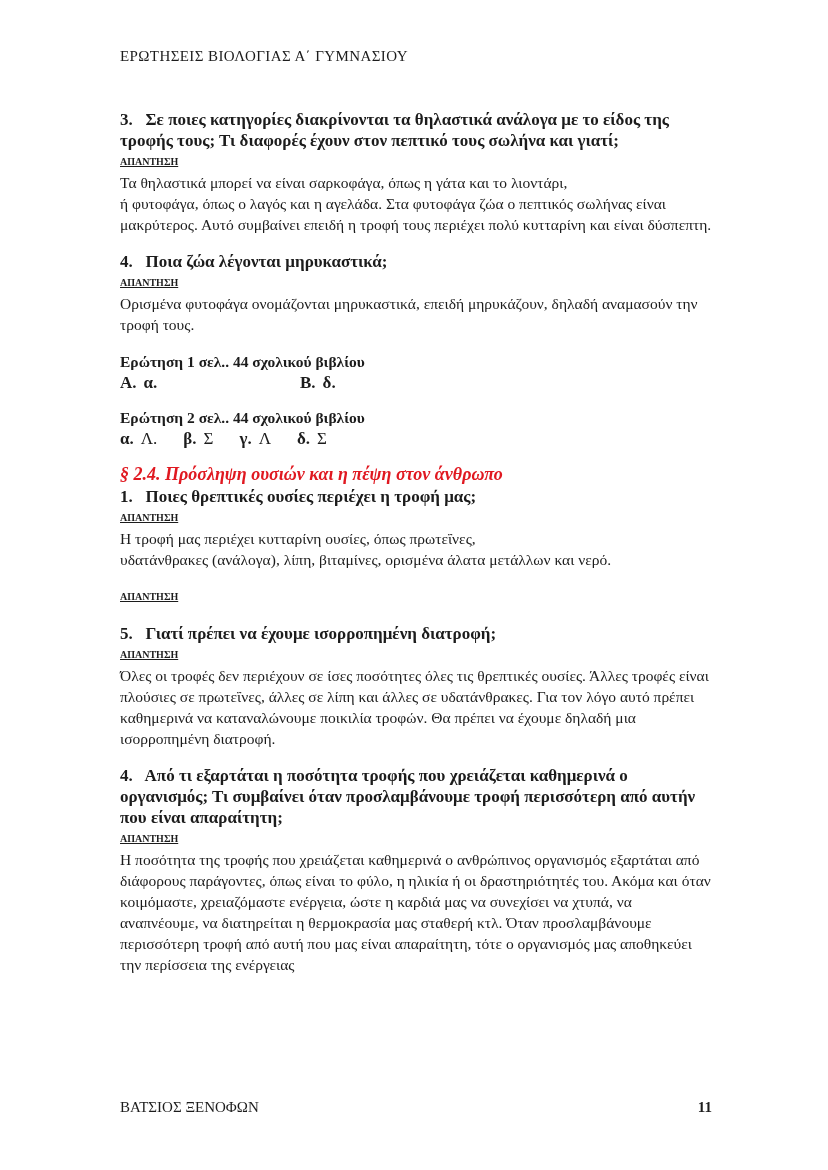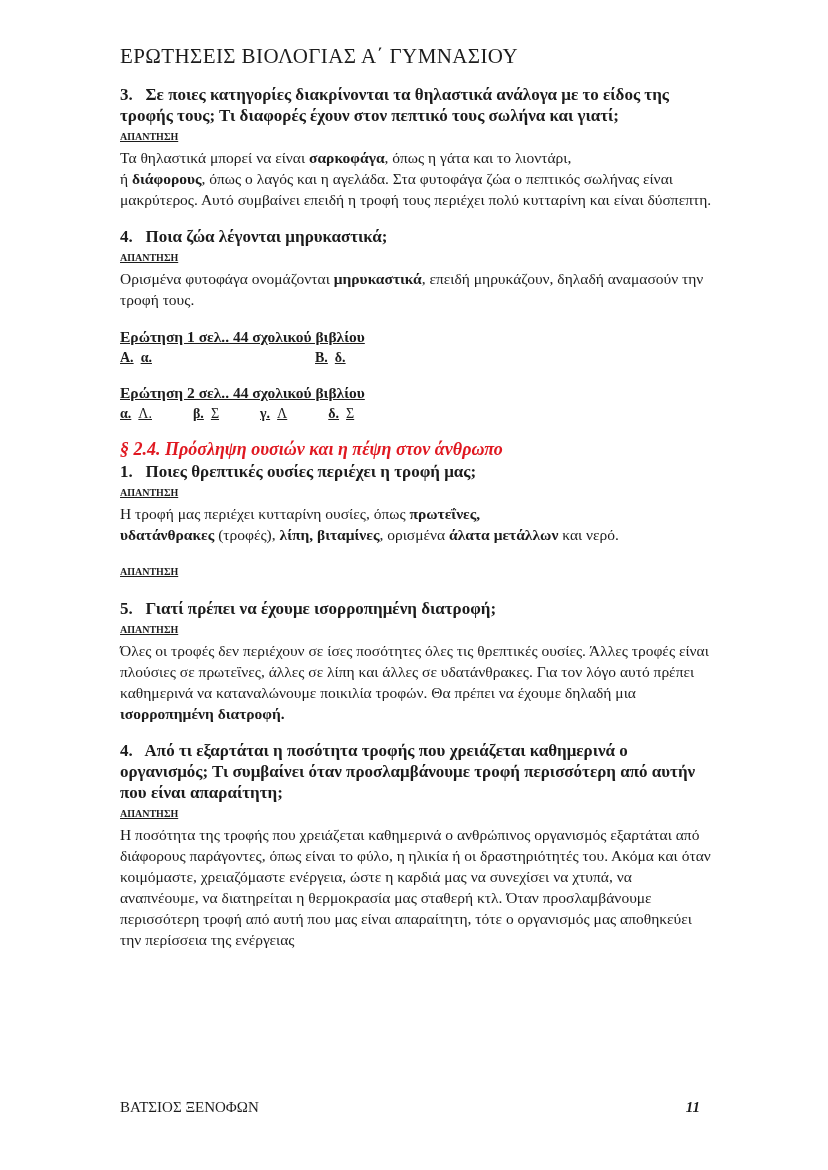--- a/index.html
+++ b/index.html
@@ -11,92 +11,91 @@
     position: relative;
     overflow: hidden;
   }
   .page {
     position: absolute; inset: 0;
     padding: 46px 116px 0 120px;
     box-sizing: border-box;
   }
   p { margin: 0; }
   .doc-header {
-    font-size: 21px;
+    font-size: 15px;
     letter-spacing: 0.4px;
     line-height: 21px;
-    margin-bottom: 17px;
+    margin-bottom: 42px;
   }
   .qa-block { margin-bottom: 16px; }
   .question {
     font-weight: bold;
     white-space: pre-wrap;
     font-size: 17px;
     line-height: 21px;
   }
   .answer-label {
     font-weight: bold;
     text-decoration: underline;
     font-size: 10px;
     line-height: 21px;
   }
   .answer {
     white-space: pre-wrap;
     font-size: 15.5px;
     line-height: 21px;
   }
-  .answer b { font-weight: bold; }
-  .exercise { margin-bottom: 14px; text-decoration: underline; }
+  .answer b { font-weight: normal; }
+  .exercise { margin-bottom: 14px; }
   .ex-title {
     font-weight: bold;
     font-size: 15.5px;
     line-height: 21px;
   }
   .ex-row {
     display: flex;
-    font-size: 14px;
+    font-size: 17px;
     line-height: 21px;
     font-weight: bold;
-    gap: 15px;
   }
   .ex-row .val { margin-left: 7px; }
   .ex-row-1 .pair:first-child { width: 180px; }
   .ex-row-2 .pair { margin-right: 26px; text-align: right; }
   .ex-row-2 .val { font-weight: normal; }
   .section-heading {
     color: var(--accent-red, #e01820);
     font-weight: bold;
     font-style: italic;
     font-size: 18px;
     line-height: 23px;
   }
   .footer {
     position: absolute;
-    left: 120px; right: 128px;
+    left: 120px; right: 116px;
     top: 1097px;
     display: flex;
     justify-content: space-between;
     align-items: baseline;
     font-size: 15px;
     line-height: 21px;
   }
-  .page-number { font-weight: bold; font-style: italic; }
+  .page-number { font-weight: bold; }
 </style>
 </head>
 <body>
 
 <div class="page">
 
   <p class="doc-header">ΕΡΩΤΗΣΕΙΣ ΒΙΟΛΟΓΙΑΣ Α΄ ΓΥΜΝΑΣΙΟΥ</p>
 
   <section class="qa-block">
     <p class="question">3.   Σε ποιες κατηγορίες διακρίνονται τα θηλαστικά ανάλογα με το είδος της τροφής τους; Τι διαφορές έχουν στον πεπτικό τους σωλήνα και γιατί;</p>
     <p class="answer-label">ΑΠΑΝΤΗΣΗ</p>
     <p class="answer"><span>Τα θηλαστικά μπορεί να είναι </span><b>σαρκοφάγα</b><span>, όπως η γάτα και το λιοντάρι,
-ή </span><b>διάφορους</b><span>, όπως ο λαγός και η αγελάδα. Στα φυτοφάγα ζώα ο πεπτικός σωλήνας είναι μακρύτερος. Αυτό συμβαίνει επειδή η τροφή τους περιέχει πολύ κυτταρίνη και είναι δύσπεπτη.</span></p>
+ή </span><b>φυτοφάγα</b><span>, όπως ο λαγός και η αγελάδα. Στα φυτοφάγα ζώα ο πεπτικός σωλήνας είναι μακρύτερος. Αυτό συμβαίνει επειδή η τροφή τους περιέχει πολύ κυτταρίνη και είναι δύσπεπτη.</span></p>
   </section>
 
   <section class="qa-block">
     <p class="question">4.   Ποια ζώα λέγονται μηρυκαστικά;</p>
     <p class="answer-label">ΑΠΑΝΤΗΣΗ</p>
     <p class="answer"><span>Ορισμένα φυτοφάγα ονομάζονται </span><b>μηρυκαστικά</b><span>, επειδή μηρυκάζουν, δηλαδή αναμασούν την τροφή τους.</span></p>
   </section>
 
   <section class="exercise">
     <p class="ex-title">Ερώτηση 1 σελ.. 44 σχολικού βιβλίου</p>
@@ -115,21 +114,21 @@
       <span class="pair"><span class="lab">δ.</span><span class="val">Σ</span></span>
     </div>
   </section>
 
   <p class="section-heading">§ 2.4. Πρόσληψη ουσιών και η πέψη στον άνθρωπο</p>
 
   <section class="qa-block">
     <p class="question">1.   Ποιες θρεπτικές ουσίες περιέχει η τροφή μας;</p>
     <p class="answer-label">ΑΠΑΝΤΗΣΗ</p>
     <p class="answer"><span>Η τροφή μας περιέχει κυτταρίνη ουσίες, όπως </span><b>πρωτεΐνες,
-</b><b>υδατάνθρακες</b><span> (τροφές), </span><b>λίπη, βιταμίνες</b><span>, ορισμένα </span><b>άλατα μετάλλων</b><span> και νερό.</span></p>
+</b><b>υδατάνθρακες</b><span> (ανάλογα), </span><b>λίπη, βιταμίνες</b><span>, ορισμένα </span><b>άλατα μετάλλων</b><span> και νερό.</span></p>
   </section>
 
   <section class="qa-block">
     <p class="answer-label">ΑΠΑΝΤΗΣΗ</p>
   </section>
 
   <section class="qa-block">
     <p class="question">5.   Γιατί πρέπει να έχουμε ισορροπημένη διατροφή;</p>
     <p class="answer-label">ΑΠΑΝΤΗΣΗ</p>
     <p class="answer"><span>Όλες οι τροφές δεν περιέχουν σε ίσες ποσότητες όλες τις θρεπτικές ουσίες. Άλλες τροφές είναι πλούσιες σε πρωτεΐνες, άλλες σε λίπη και άλλες σε υδατάνθρακες. Για τον λόγο αυτό πρέπει καθημερινά να καταναλώνουμε ποικιλία τροφών. Θα πρέπει να έχουμε δηλαδή μια </span><b>ισορροπημένη διατροφή.</b></p>

